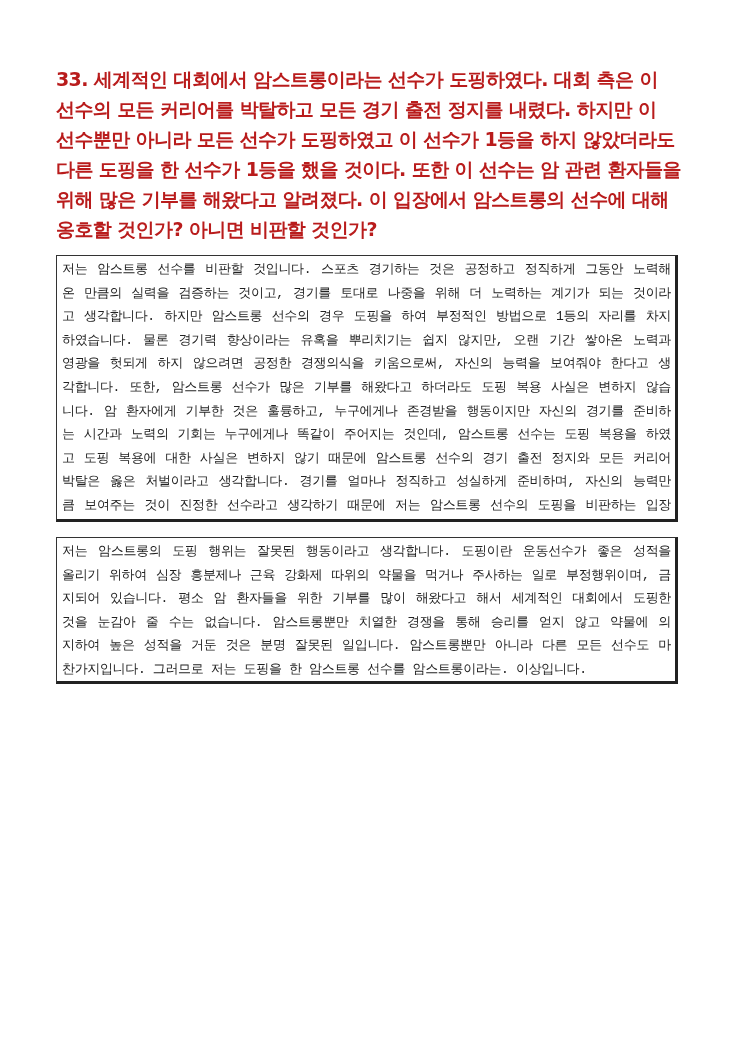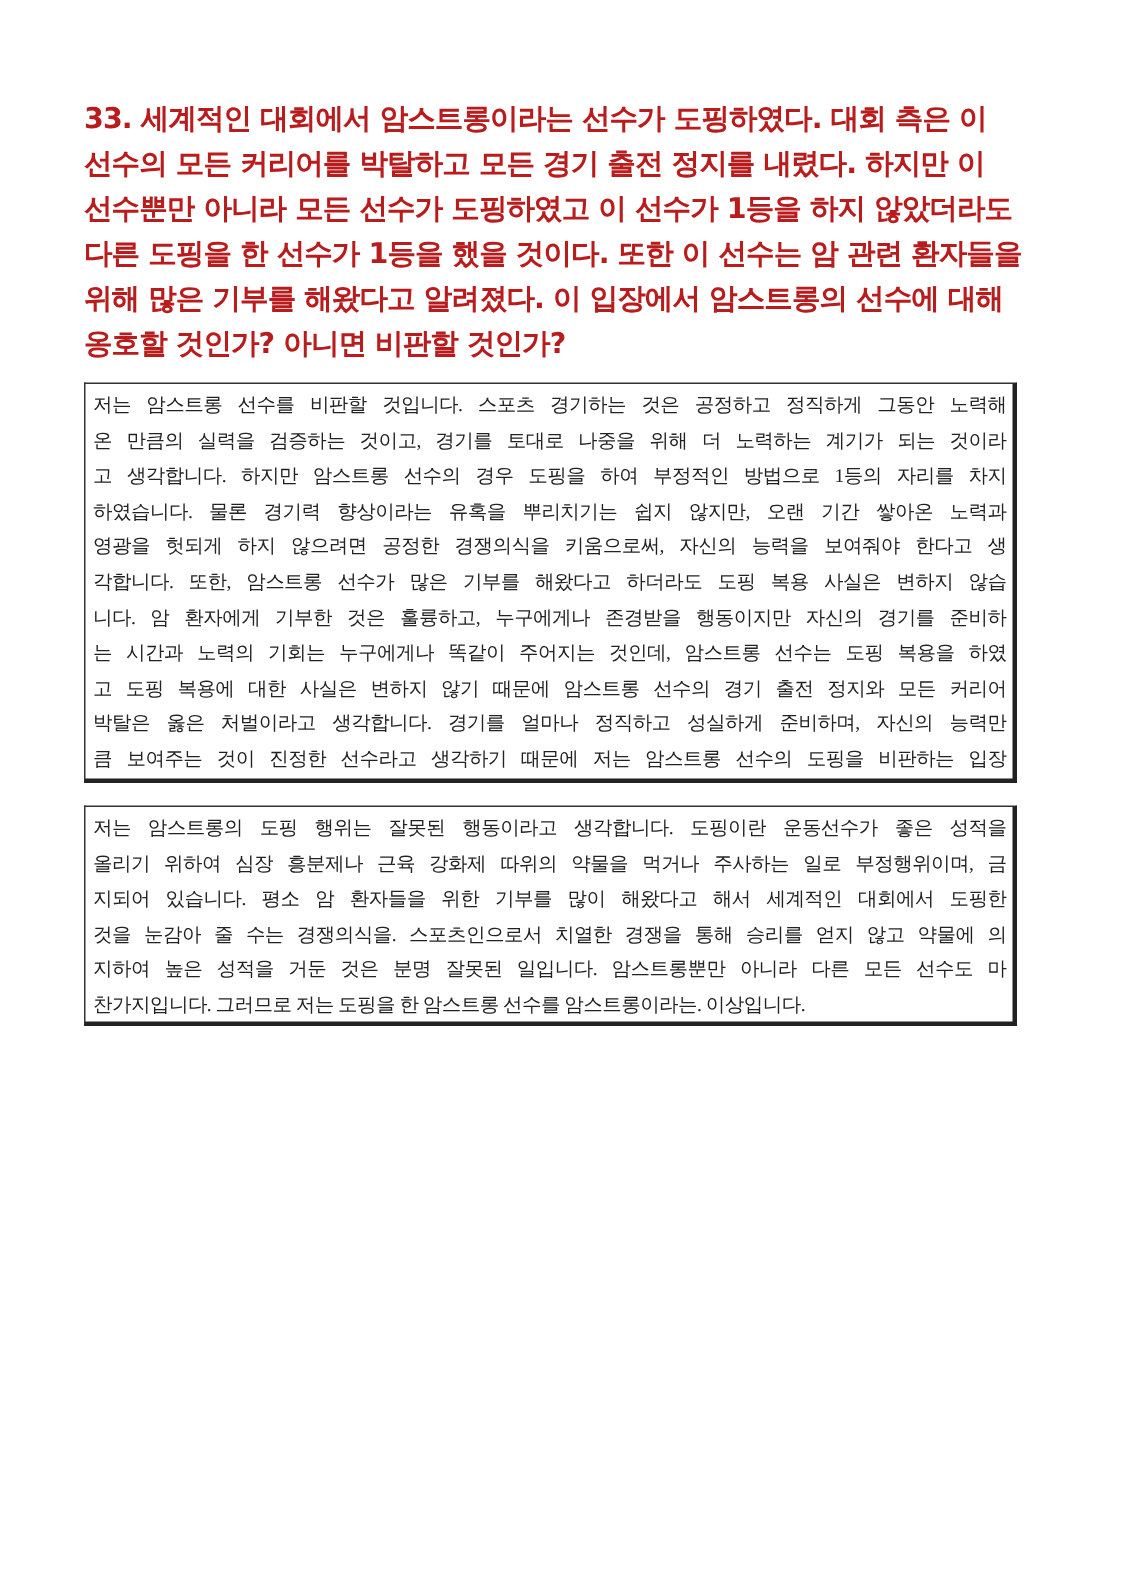--- a/index.html
+++ b/index.html
@@ -34,21 +34,21 @@
     .answer-box {
       position: absolute;
       left: 56px;
       width: 622px;
       box-sizing: border-box;
       border-top: 1px solid #333333;
       border-left: 1px solid #333333;
       border-right: 3px solid #222222;
       border-bottom: 3px solid #222222;
       padding: 2px 4px 0 5px;
-      font-family: Liberation Serif, serif;
+      font-family: Liberation Mono, monospace;
       font-size: 13px;
       line-height: 23.6px;
       letter-spacing: -0.35px;
       color: #222222;
       white-space: nowrap;
       overflow: hidden;
     }
     .answer-box .aline {
       display: block;
       text-align: justify;
@@ -90,16 +90,16 @@
   <span class="aline">고 도핑 복용에 대한 사실은 변하지 않기 때문에 암스트롱 선수의 경기 출전 정지와 모든 커리어</span>
   <span class="aline">박탈은 옳은 처벌이라고 생각합니다. 경기를 얼마나 정직하고 성실하게 준비하며, 자신의 능력만</span>
   <span class="aline">큼 보여주는 것이 진정한 선수라고 생각하기 때문에 저는 암스트롱 선수의 도핑을 비판하는 입장</span>
   <span class="aline last">입니다.</span>
 </div>
 
 <div class="answer-box" id="answer-2">
   <span class="aline">저는 암스트롱의 도핑 행위는 잘못된 행동이라고 생각합니다. 도핑이란 운동선수가 좋은 성적을</span>
   <span class="aline">올리기 위하여 심장 흥분제나 근육 강화제 따위의 약물을 먹거나 주사하는 일로 부정행위이며, 금</span>
   <span class="aline">지되어 있습니다. 평소 암 환자들을 위한 기부를 많이 해왔다고 해서 세계적인 대회에서 도핑한</span>
-  <span class="aline">것을 눈감아 줄 수는 경쟁의식을. 스포츠인으로서 치열한 경쟁을 통해 승리를 얻지 않고 약물에 의</span>
+  <span class="aline">것을 눈감아 줄 수는 없습니다. 암스트롱뿐만 치열한 경쟁을 통해 승리를 얻지 않고 약물에 의</span>
   <span class="aline">지하여 높은 성적을 거둔 것은 분명 잘못된 일입니다. 암스트롱뿐만 아니라 다른 모든 선수도 마</span>
   <span class="aline last">찬가지입니다. 그러므로 저는 도핑을 한 암스트롱 선수를 암스트롱이라는. 이상입니다.</span>
 </div>
 
 </body></html>

